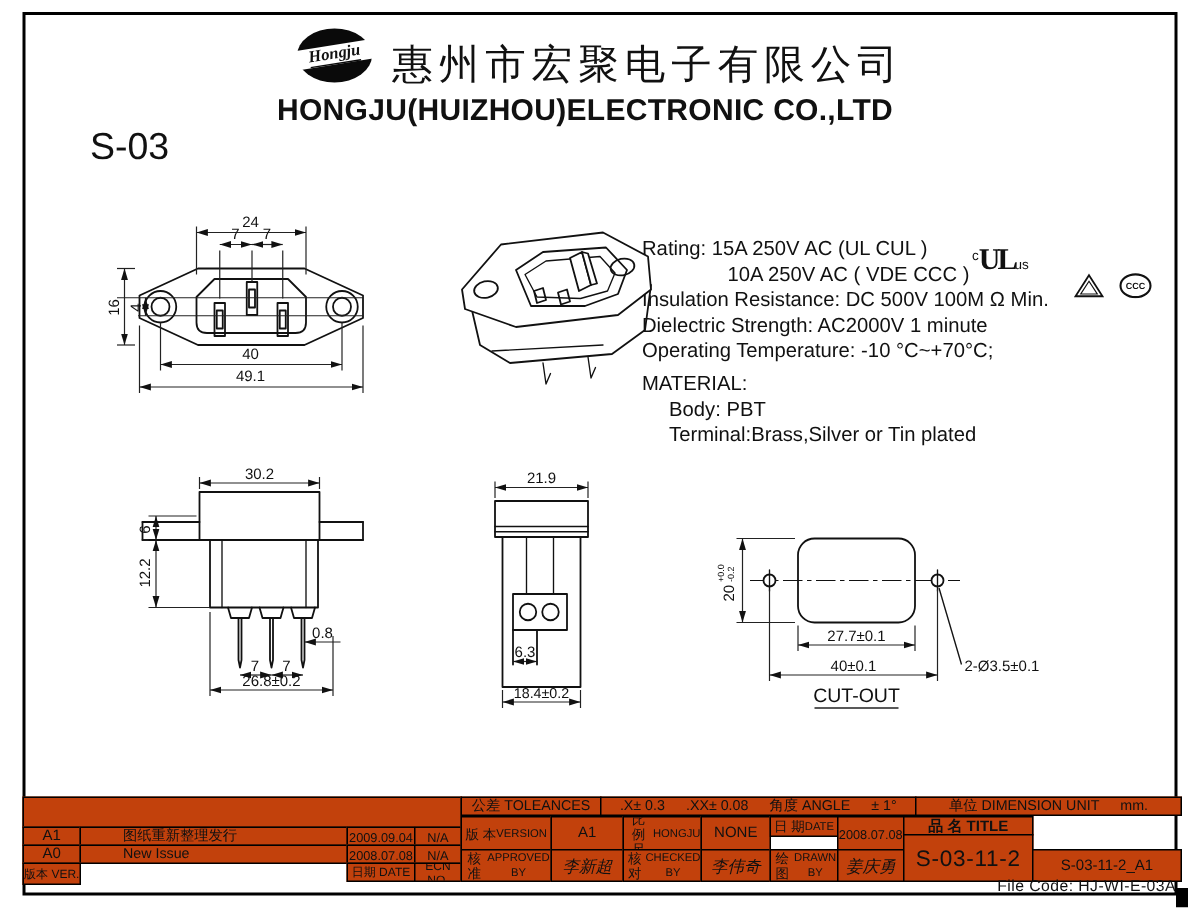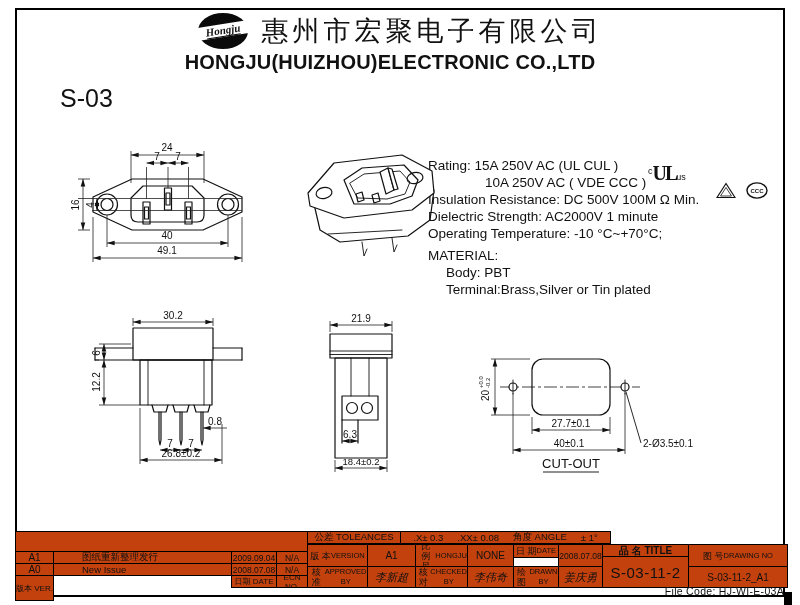--- a/index.html
+++ b/index.html
@@ -13,21 +13,21 @@
   #frame{left:15px;top:8px;width:770px;height:589px;border:2px solid #000;box-sizing:border-box;}
   #corner-mark{left:784px;top:592px;width:8px;height:13px;background:#000;}
   
   #header{left:0;top:13px;width:800px;text-align:center;}
   #header-row1{display:flex;justify-content:center;align-items:center;gap:14px;}
   #logo{position:relative;width:50px;height:36px;background:#0a0a0a;border-radius:50%;flex:0 0 auto;}
   #logo .band{position:absolute;left:-3px;right:-3px;top:11px;height:13px;background:#fff;transform:rotate(-9deg);
     display:flex;align-items:center;justify-content:center;}
   #logo .band span{font-family:"Liberation Serif",serif;font-style:italic;font-weight:bold;font-size:11px;
     border-bottom:1px solid #0a0a0a;line-height:11px;}
-  #company-cn{font-size:27px;letter-spacing:4px;}
+  #company-cn{font-size:27px;letter-spacing:4px;margin-top:12px;}
   #company-en{font-size:20px;font-weight:bold;letter-spacing:0.2px;margin-top:2px;transform:translateX(-10px);}
   #model-label{left:60px;top:84px;font-size:25px;}
   
   #specs{left:428px;top:157px;width:360px;font-size:13.5px;line-height:17px;}
   #specs div{white-space:nowrap;}
   .indent1{padding-left:57px;}
   .indent2{padding-left:18px;}
   #spec-material{margin-top:5px;}
   
   #ul-mark{left:648px;top:162px;white-space:nowrap;}
@@ -283,31 +283,35 @@
 
   <div class="cell" style="left:0;top:0;width:293px;height:21px"></div>
   <div class="cell val" style="left:0;top:20px;width:39px;height:13px">A1</div>
   <div class="cell desc" style="left:38px;top:20px;width:179px;height:13px">图纸重新整理发行</div>
   <div class="cell" style="left:216px;top:20px;width:46px;height:13px;font-size:8.5px">2009.09.04</div>
   <div class="cell" style="left:261px;top:20px;width:32px;height:13px;font-size:8.5px">N/A</div>
   <div class="cell val" style="left:0;top:32px;width:39px;height:13px">A0</div>
   <div class="cell desc" style="left:38px;top:32px;width:179px;height:13px">New Issue</div>
   <div class="cell" style="left:216px;top:32px;width:46px;height:13px;font-size:8.5px">2008.07.08</div>
   <div class="cell" style="left:261px;top:32px;width:32px;height:13px;font-size:8.5px">N/A</div>
-  <div class="cell" style="left:0;top:44px;width:39px;height:26px;font-size:8px">版本 VER.</div>
+  <div class="cell" style="left:0;top:44px;width:39px;height:15px;font-size:8px">版本 VER.</div>
   <div class="cell" style="left:216px;top:44px;width:46px;height:13px;font-size:8px">日期 DATE</div>
   <div class="cell" style="left:261px;top:44px;width:32px;height:13px;font-size:8px">ECN NO.</div>
 
   <div class="cell" style="left:292px;top:0;width:94px;height:13px;font-size:9.5px">公差 TOLEANCES</div>
   <div class="cell tolrow" style="left:385px;top:0;width:211px;height:13px">
     <span>.X± 0.3</span>
     <span>.XX± 0.08</span>
     <span>角度 ANGLE</span>
     <span>± 1°</span>
   </div>
+  <div class="cell tolrow" style="left:595px;top:0;width:178px;height:13px">
+    <span>单位   DIMENSION UNIT</span>
+    <span>mm.</span>
+  </div>
 
   <div class="cell two" style="left:292px;top:13px;width:61px;height:23px">
     <span class="cn">版 本</span>
     <span class="en">VERSION</span>
   </div>
   <div class="cell val" style="left:352px;top:13px;width:49px;height:23px">A1</div>
   <div class="cell two" style="left:400px;top:13px;width:53px;height:23px">
     <span class="cn">比 例 尺</span>
     <span class="en">HONGJU</span>
   </div>
@@ -328,20 +332,16 @@
   </div>
   <div class="cell name" style="left:452px;top:35px;width:47px;height:22px">李伟奇</div>
   <div class="cell two" style="left:498px;top:35px;width:46px;height:22px">
     <span class="cn">绘 图</span>
     <span class="en">DRAWN BY</span>
   </div>
   <div class="cell name" style="left:543px;top:35px;width:45px;height:22px">姜庆勇</div>
 
   <div class="cell" style="left:587px;top:13px;width:87px;height:13px;font-size:10px;font-weight:bold">品 名    TITLE</div>
   <div class="cell big" style="left:587px;top:25px;width:87px;height:32px">S-03-11-2</div>
-  <div class="cell two" style="left:673px;top:13px;width:100px;height:23px">
-    <span class="cn">图 号</span>
-    <span class="en">DRAWING NO</span>
-  </div>
   <div class="cell" style="left:673px;top:35px;width:100px;height:22px;font-size:10px">S-03-11-2_A1</div>
 </div>
 
 <div id="file-code" class="abs">File Code: HJ-WI-E-03A</div>
 
 </body></html>

